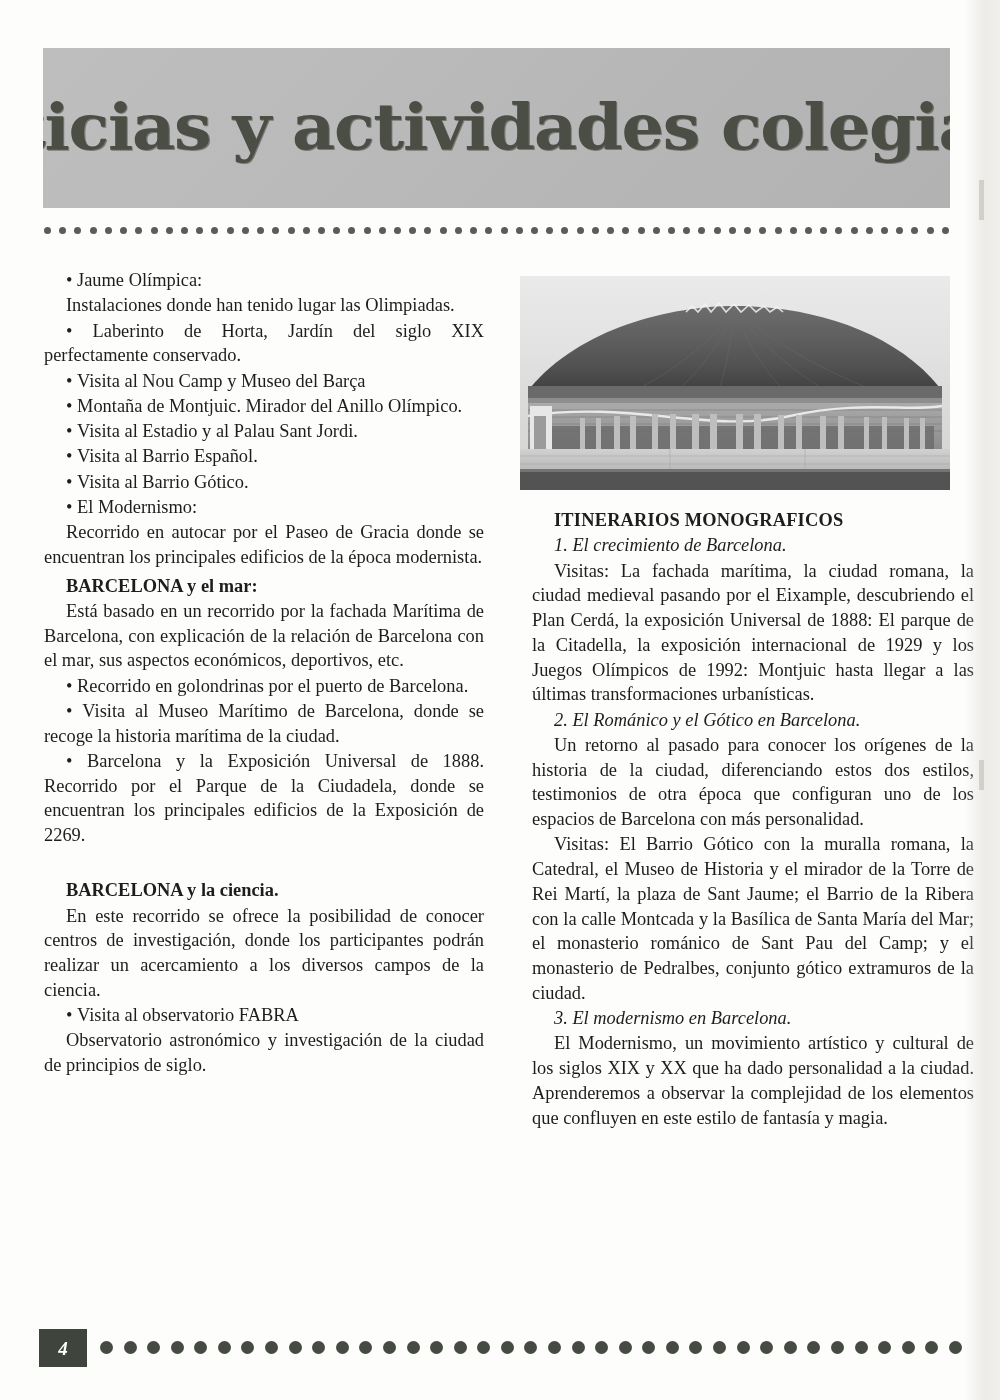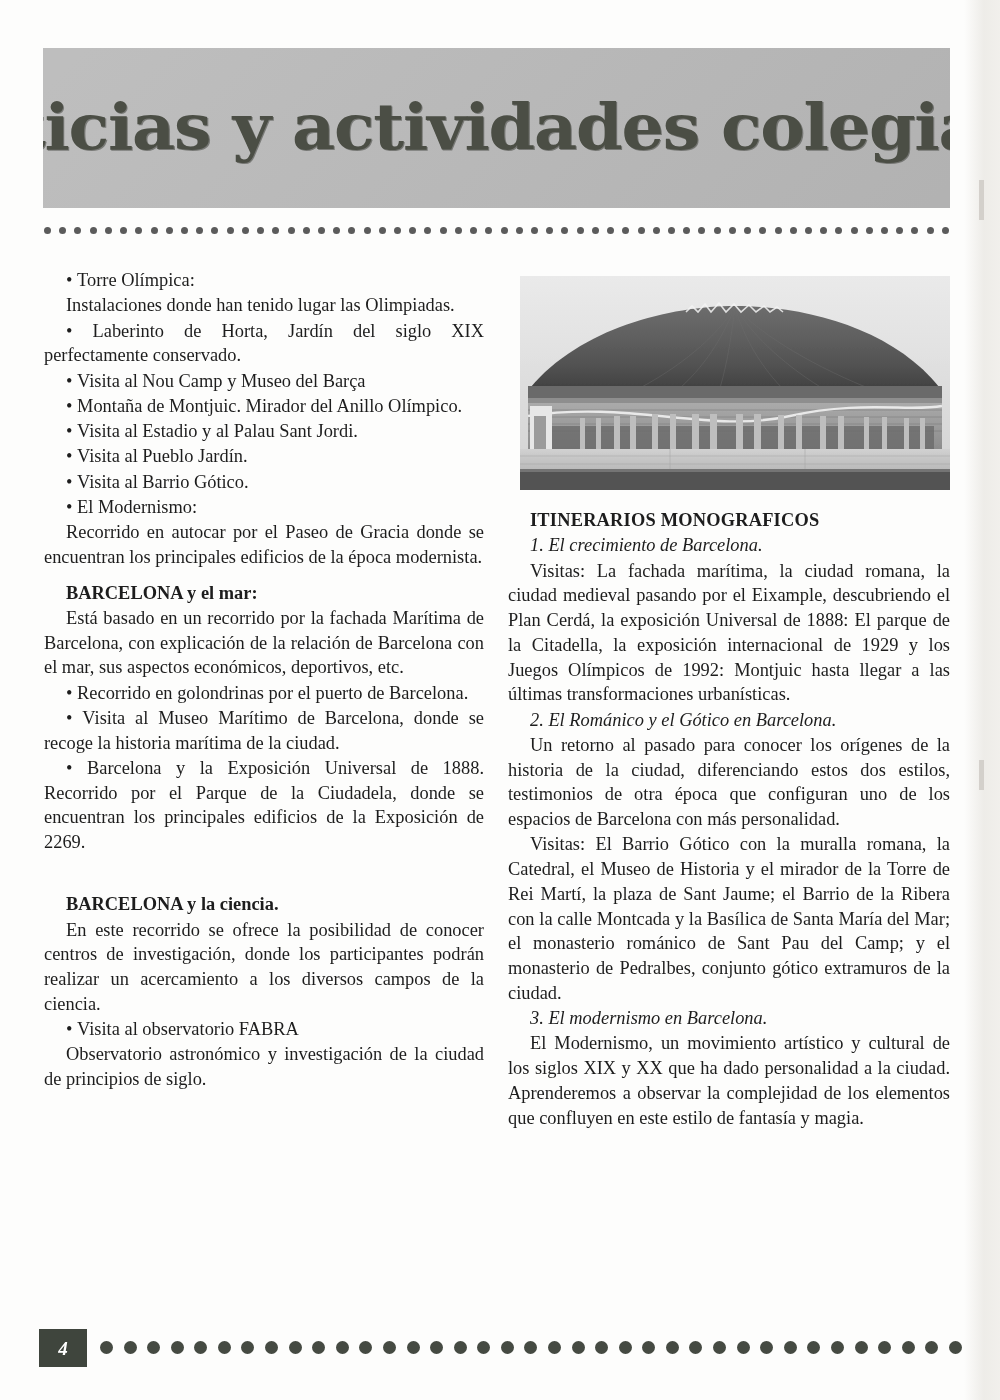--- a/index.html
+++ b/index.html
@@ -103,38 +103,38 @@
   .col {
     position: absolute;
     top: 268px;
     width: 440px;
     font-size: 18.4px;
     line-height: 1.345;
     text-align: justify;
     text-justify: inter-word;
   }
   .col-left  { left: 44px;  }
-  .col-right { left: 508px; width: 442px; top: 268px; }
+  .col-right { left: 532px; width: 442px; top: 268px; }
 
   p {
     margin: 0 0 0.5px 0;
   }
   .para {
     text-indent: 22px;
   }
   .bullet {
     text-indent: 22px;
   }
   .bullet::before {
     content: "\2022\00a0";
   }
   .head-bold {
     text-indent: 22px;
     font-weight: 700;
-    margin-top: 11px;
+    margin-top: 4px;
   }
   .head-bold-italic {
     text-indent: 22px;
     font-weight: 400;
     font-style: italic;
   }
   .head-caps {
     text-indent: 22px;
     font-weight: 700;
     letter-spacing: .2px;
@@ -242,27 +242,27 @@
       <i></i>
       <i></i>
       <i></i>
       <i></i>
       <i></i>
       <i></i>
       <i></i>
   </div>
 
   <div class="col col-left">
-    <p class="bullet">Torre Olímpica:</p>
+    <p class="bullet">Jaume Olímpica:</p>
     <p class="para">Instalaciones donde han tenido lugar las Olimpiadas.</p>
     <p class="bullet">Laberinto de Horta, Jardín del siglo XIX perfectamente conservado.</p>
     <p class="bullet">Visita al Nou Camp y Museo del Barça</p>
     <p class="bullet">Montaña de Montjuic. Mirador del Anillo Olímpico.</p>
     <p class="bullet">Visita al Estadio y al Palau Sant Jordi.</p>
-    <p class="bullet">Visita al Pueblo Jardín.</p>
+    <p class="bullet">Visita al Barrio Español.</p>
     <p class="bullet">Visita al Barrio Gótico.</p>
     <p class="bullet">El Modernismo:</p>
     <p class="para">Recorrido en autocar por el Paseo de Gracia donde se encuentran los principales edificios de la época modernista.</p>
     <p class="head-bold">BARCELONA y el mar:</p>
     <p class="para">Está basado en un recorrido por la fachada Marítima de Barcelona, con explicación de la relación de Barcelona con el mar, sus aspectos económicos, deportivos, etc.</p>
     <p class="bullet">Recorrido en golondrinas por el puerto de Barcelona.</p>
     <p class="bullet">Visita al Museo Marítimo de Barcelona, donde se recoge la historia marítima de la ciudad.</p>
     <p class="bullet">Barcelona y la Exposición Universal de 1888. Recorrido por el Parque de la Ciudadela, donde se encuentran los principales edificios de la Exposición de 2269.</p>
     <div class="spacer-lg"></div>
     <p class="head-bold">BARCELONA y la ciencia.</p>

